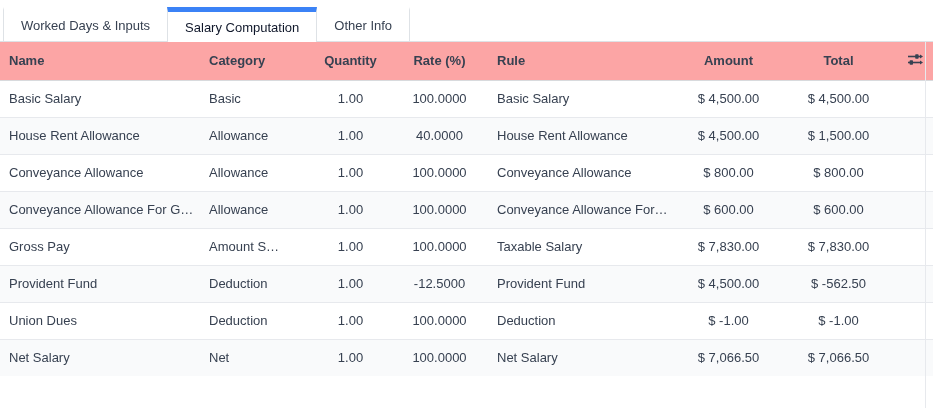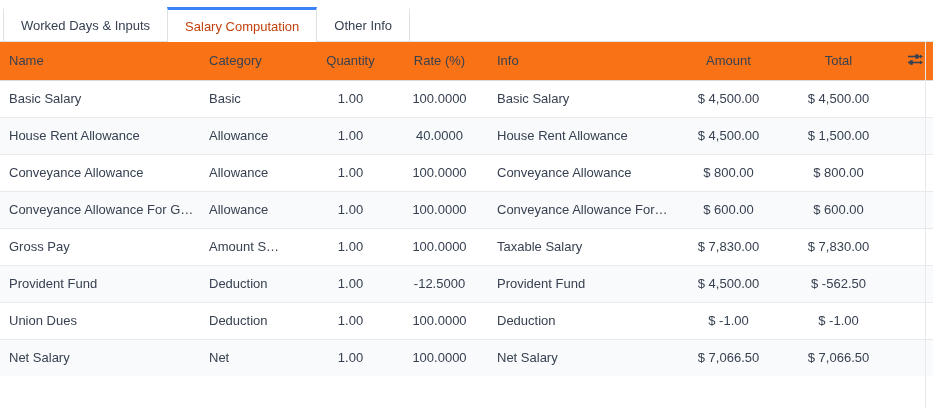--- a/index.html
+++ b/index.html
@@ -29,42 +29,42 @@
     border-left: 1px solid #dee2e6;
     border-right: 1px solid #dee2e6;
     border-top: 3px solid transparent;
     margin-left: -1px;
     cursor: pointer;
     white-space: nowrap;
   }
   .tab:first-child { margin-left: 0; }
   .tab.active {
     position: relative; z-index: 2;
-    border-top: 3px solid #3b82f6;
+    border-top: 5px solid #3b82f6;
     margin-bottom: -1px;
     height: 35px;
-    color: #c2410c;
+    color: #0f172a;
   }
 
   
   table { width: 933px; border-collapse: collapse; table-layout: fixed; }
   col.c-name  { width: 200px; }
   col.c-cat   { width: 110px; }
   col.c-qty   { width: 80px;  }
   col.c-rate  { width: 98px;  }
   col.c-rule  { width: 190px; }
   col.c-amt   { width: 100px; }
   col.c-total { width: 120px; }
   col.c-icon  { width: 35px;  }
 
   thead th {
-    font-size: 13px; font-weight: 400; color: #374151;
+    font-size: 13px; font-weight: 700; color: #374151;
     height: 38px; text-align: left;
     border-bottom: 1px solid #d8dadd;
-    background: #f97316;
+    background: #fca5a5;
     white-space: nowrap; overflow: hidden;
   }
   tbody td {
     font-size: 13px; color: #374151;
     height: 37px;
     border-top: 1px solid #e7e9ed;
     white-space: nowrap; overflow: hidden;
     background: transparent;
   }
   tbody tr:first-child td { border-top: none; }
@@ -105,21 +105,21 @@
         <col class="c-amt">
         <col class="c-total">
         <col class="c-icon">
     </colgroup>
     <thead>
       <tr>
         <th class="al first">Name</th>
         <th class="al">Category</th>
         <th class="ar">Quantity</th>
         <th class="ar">Rate (%)</th>
-        <th class="al">Info</th>
+        <th class="al">Rule</th>
         <th class="ar">Amount</th>
         <th class="ar">Total</th>
         <th class="icon-cell">
           <span class="sliders-icon">
             <svg width="17" height="15" viewBox="0 0 17 15" aria-hidden="true">
               <g stroke="#374151" stroke-width="1.6" fill="#374151">
                 <line x1="1" y1="4.5" x2="13.5" y2="4.5"></line>
                 <path d="M13 2.5 L16 4.5 L13 6.5 Z" stroke="none"></path>
                 <rect x="8.2" y="2.3" width="3.4" height="4.4" rx="0.8" stroke="none"></rect>
                 <line x1="1" y1="10.5" x2="13.5" y2="10.5"></line>

